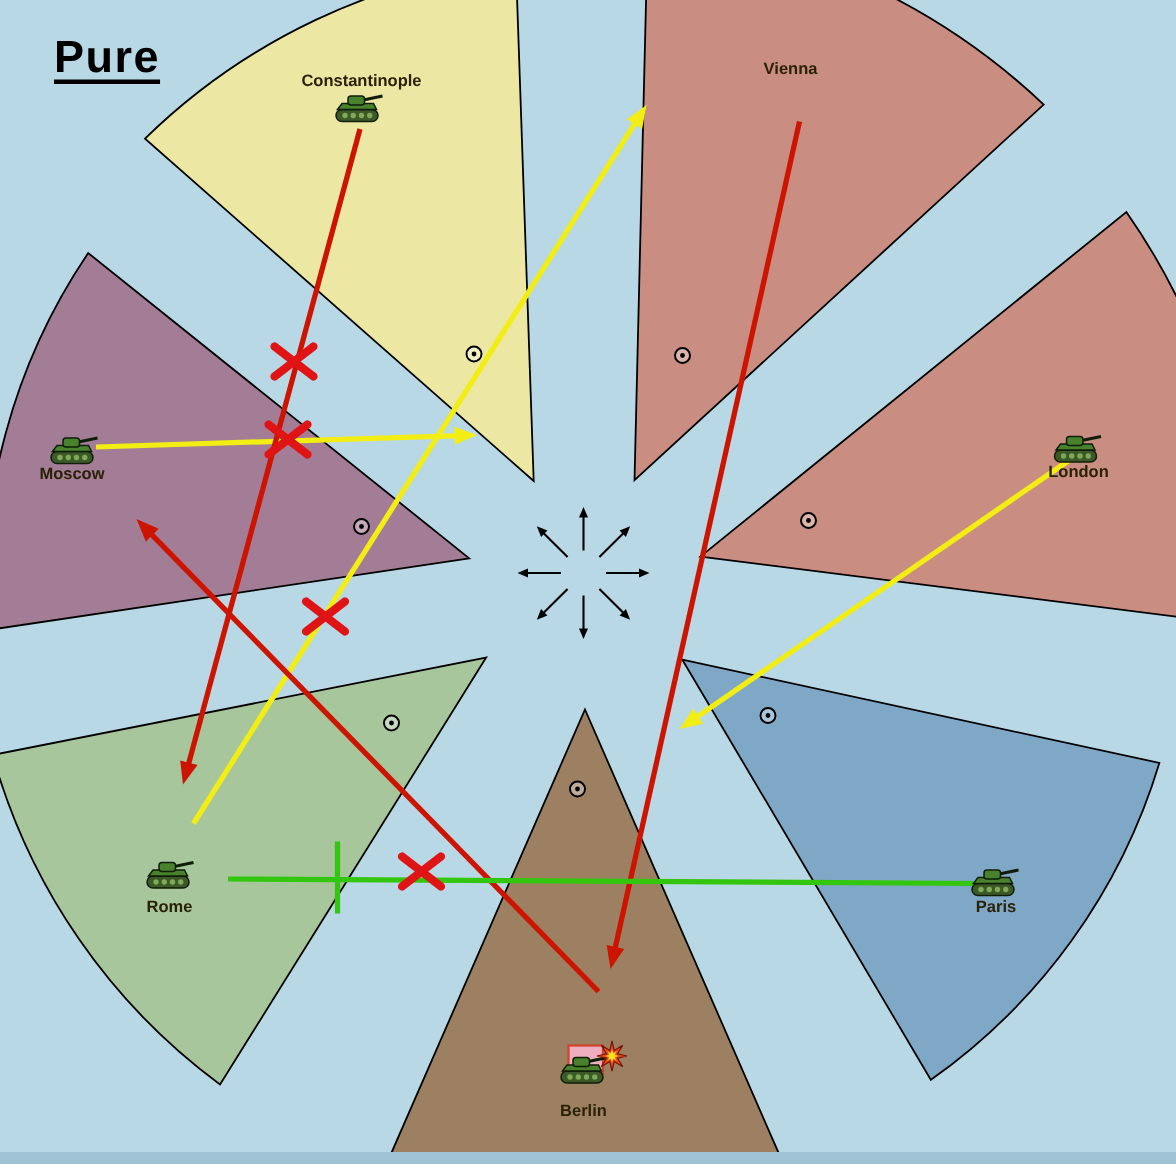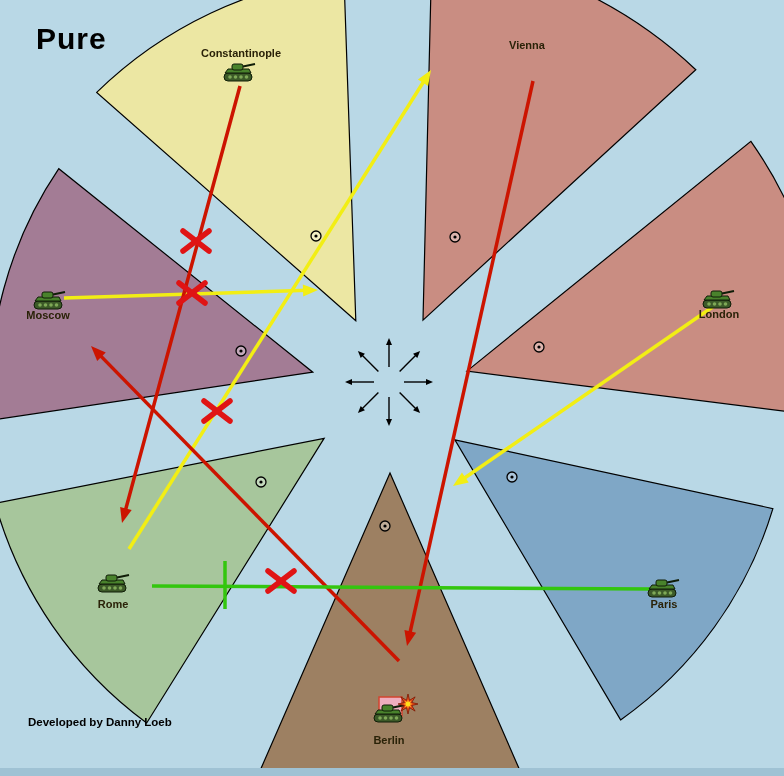--- a/index.html
+++ b/index.html
@@ -2,21 +2,21 @@
 <html><head>
 <meta charset="utf-8">
 <style>
   html,body{margin:0;padding:0;}
   body{font-family:"Liberation Sans", sans-serif;}
   .stage{position:relative;width:784px;height:776px;overflow:hidden;background:#b9d8e6;}
   .stage svg{display:block;position:absolute;left:0;top:0;}
   .map-title{
     position:absolute;left:36px;top:22px;
     font-size:30px;font-weight:800;color:#000;
-    text-decoration-thickness:3px;text-underline-offset:5px;
+    text-decoration:underline;text-decoration-thickness:3px;text-underline-offset:5px;
     letter-spacing:1px;
   }
   .credits{position:absolute;left:28px;top:714px;font-size:11.5px;font-weight:bold;color:#000;line-height:1.5;}
   text.tlabel{font-family:"Liberation Sans",sans-serif;font-size:11px;font-weight:bold;}
 </style>
 </head>
 <body>
 
 <div class="stage" style="background: rgb(185, 216, 230);">
   <svg id="map" width="784" height="776" viewBox="0 0 784 776">
@@ -214,15 +214,14 @@
         <text x="527" y="49" text-anchor="middle" fill="#2a2208" class="tlabel">Vienna</text>
         <text x="719" y="318" text-anchor="middle" fill="#2a2208" class="tlabel">London</text>
         <text x="664" y="608" text-anchor="middle" fill="#2a2208" class="tlabel">Paris</text>
         <text x="389" y="744" text-anchor="middle" fill="#2a2208" class="tlabel">Berlin</text>
         <text x="113" y="608" text-anchor="middle" fill="#2a2208" class="tlabel">Rome</text>
         <text x="48" y="319" text-anchor="middle" fill="#2a2208" class="tlabel">Moscow</text>
       </g>
   </svg>
   <div class="map-title">Pure</div>
   <div class="credits">
-    <div>Developed by Danny Loeb</div>
   </div>
 </div>
 
 </body></html>

